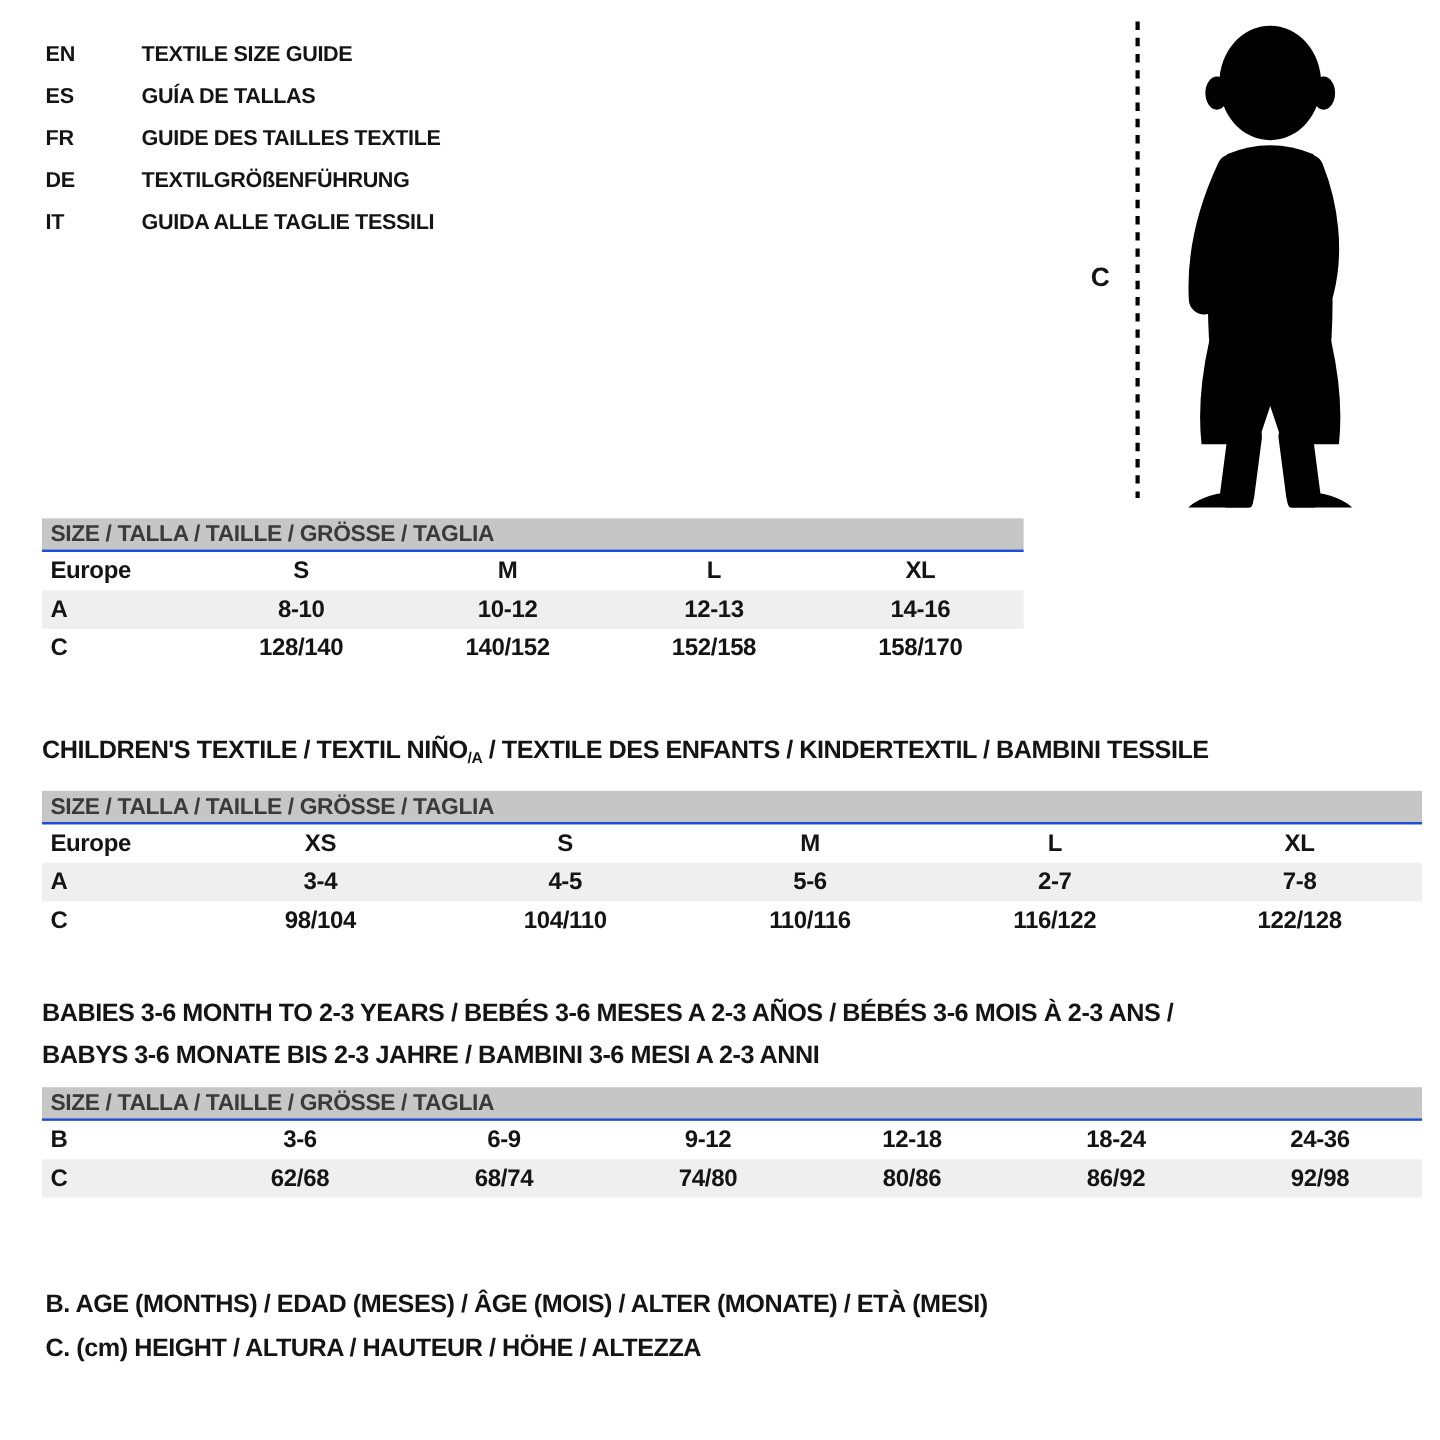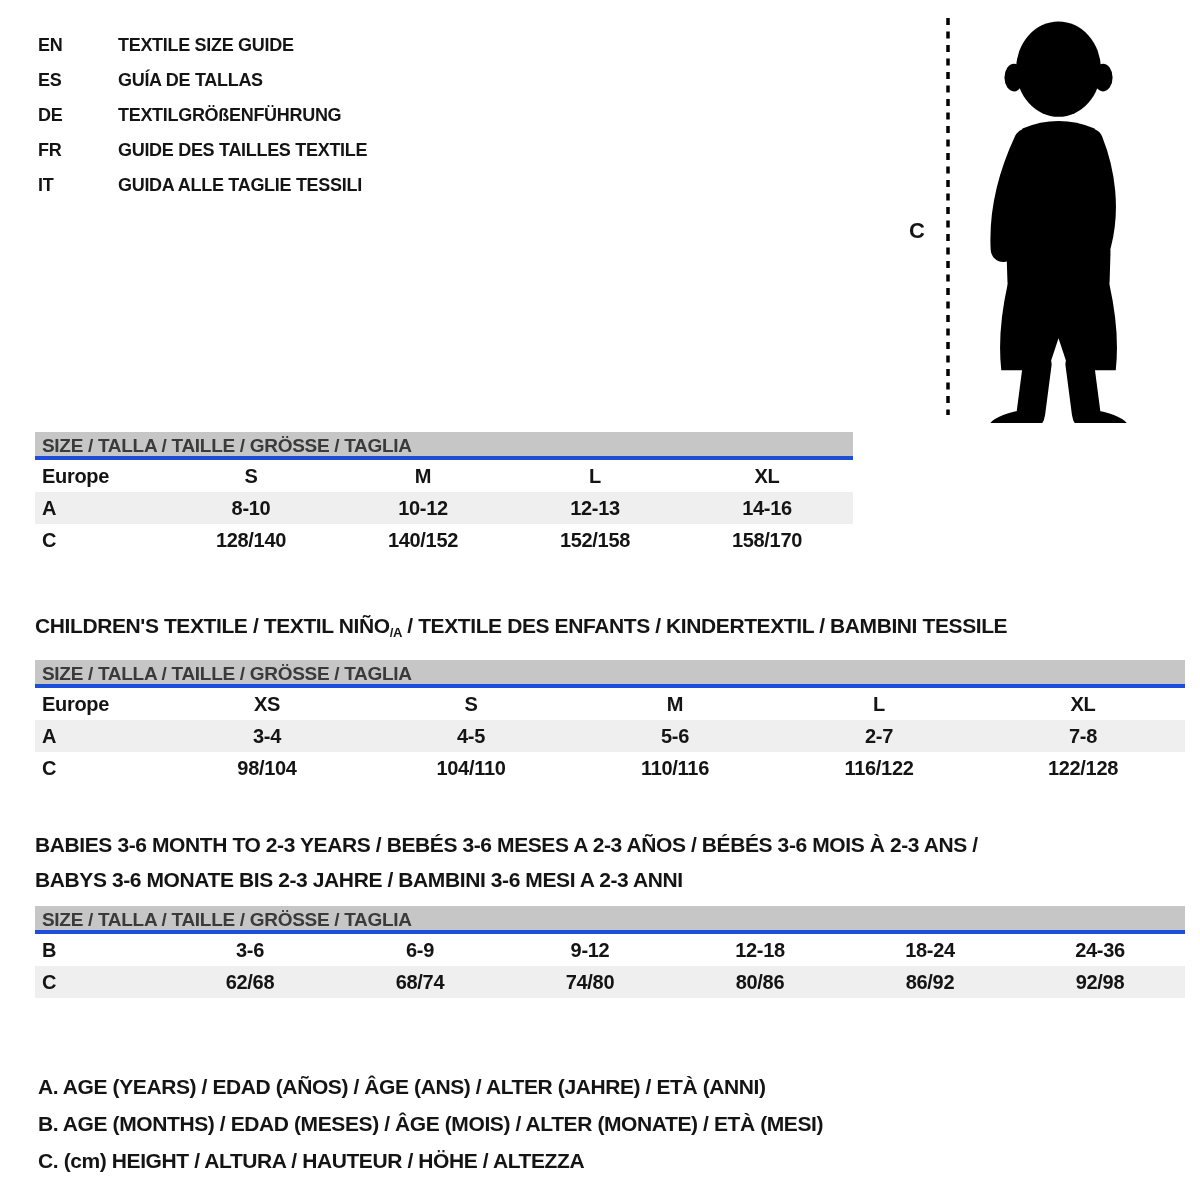--- a/index.html
+++ b/index.html
@@ -29,21 +29,21 @@
   .title-line { font-size: 21px; line-height: 35px; letter-spacing: -0.4px; white-space: nowrap; }
   .title-line .sub { font-size: 13px; vertical-align: -4px; }
   .section-title { margin-bottom: 10px; }
   .section-3 .section-title { margin-bottom: 9px; }
   .size-header {
     background: var(--bar-bg, #c6c6c6);
     color: var(--bar-ink, #3a3a3a);
     height: 28px; line-height: 28px;
     font-size: 19px; letter-spacing: -0.3px;
     padding-left: 7px; box-sizing: border-box;
-    border-bottom: 4px solid #1d4ed8;
+    border-bottom: 2px solid #1d4ed8;
   }
   .trow { display: flex; height: 32px; line-height: 32px; font-size: 20px; letter-spacing: -0.3px; }
   .trow:nth-child(even) { background: var(--shade, #efefef); }
   .tlabel { width: 130px; padding-left: 7px; box-sizing: border-box; text-align: left; }
   .tcell { flex: 1; text-align: center; }
   
   .legend-line { font-size: 21px; line-height: 37px; letter-spacing: -0.4px; white-space: nowrap; }
 </style>
 </head>
 <body>
@@ -51,26 +51,26 @@
 <div class="lang-list">
     <div class="lang-row">
       <div class="lang-code">EN</div>
       <div>TEXTILE SIZE GUIDE</div>
     </div>
     <div class="lang-row">
       <div class="lang-code">ES</div>
       <div>GUÍA DE TALLAS</div>
     </div>
     <div class="lang-row">
+      <div class="lang-code">FR</div>
+      <div>GUIDE DES TAILLES TEXTILE</div>
+    </div>
+    <div class="lang-row">
       <div class="lang-code">DE</div>
       <div>TEXTILGRÖßENFÜHRUNG</div>
-    </div>
-    <div class="lang-row">
-      <div class="lang-code">FR</div>
-      <div>GUIDE DES TAILLES TEXTILE</div>
     </div>
     <div class="lang-row">
       <div class="lang-code">IT</div>
       <div>GUIDA ALLE TAGLIE TESSILI</div>
     </div>
   </div>
 
 <div class="figure-area">
   <svg width="260" height="415" viewBox="0 0 260 415">
     <line x1="53" y1="10" x2="53" y2="407" stroke="#000" stroke-width="3.5" stroke-dasharray="7 6.5"></line>
@@ -185,16 +185,15 @@
         <div class="tcell">68/74</div>
         <div class="tcell">74/80</div>
         <div class="tcell">80/86</div>
         <div class="tcell">86/92</div>
         <div class="tcell">92/98</div>
       </div>
     </div>
 </div>
 
 <div class="legend">
-    <div class="legend-line">A. AGE (YEARS) / EDAD (AÑOS) / ÂGE (ANS) / ALTER (JAHRE) / ETÀ (ANNI)</div>
     <div class="legend-line">B. AGE (MONTHS) / EDAD (MESES) / ÂGE (MOIS) / ALTER (MONATE) / ETÀ (MESI)</div>
     <div class="legend-line">C. (cm) HEIGHT / ALTURA / HAUTEUR / HÖHE / ALTEZZA</div>
   </div>
 
 </body></html>

